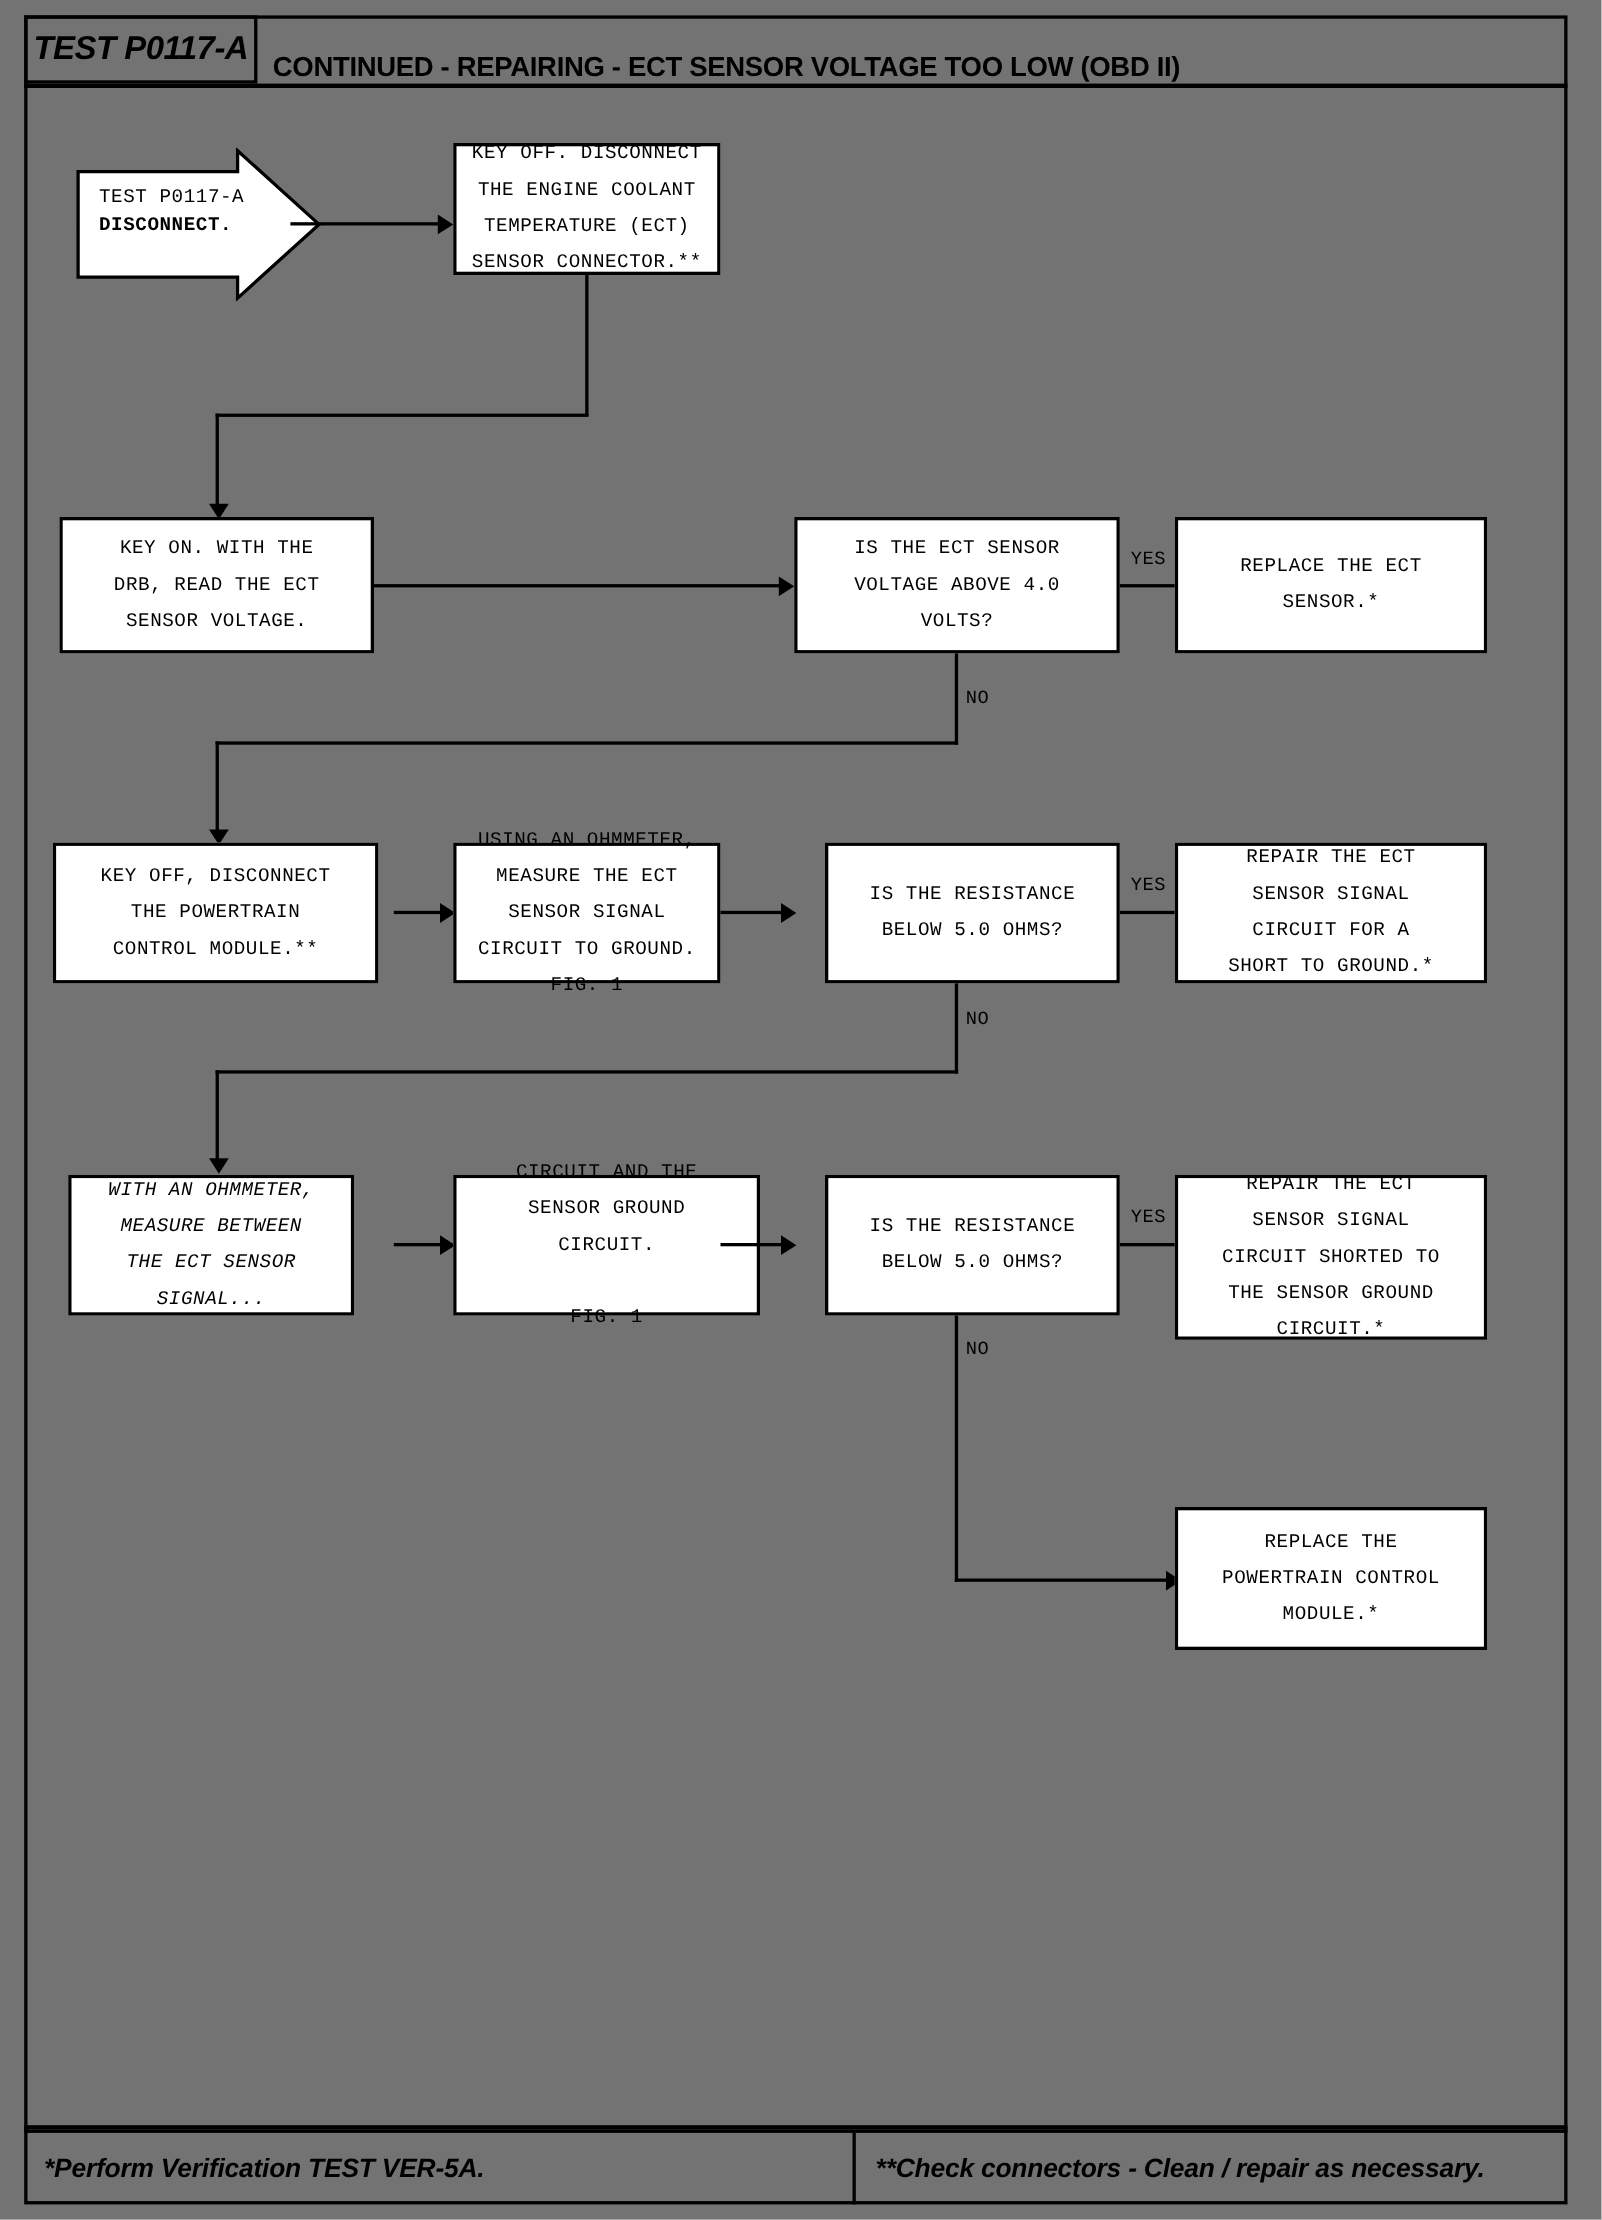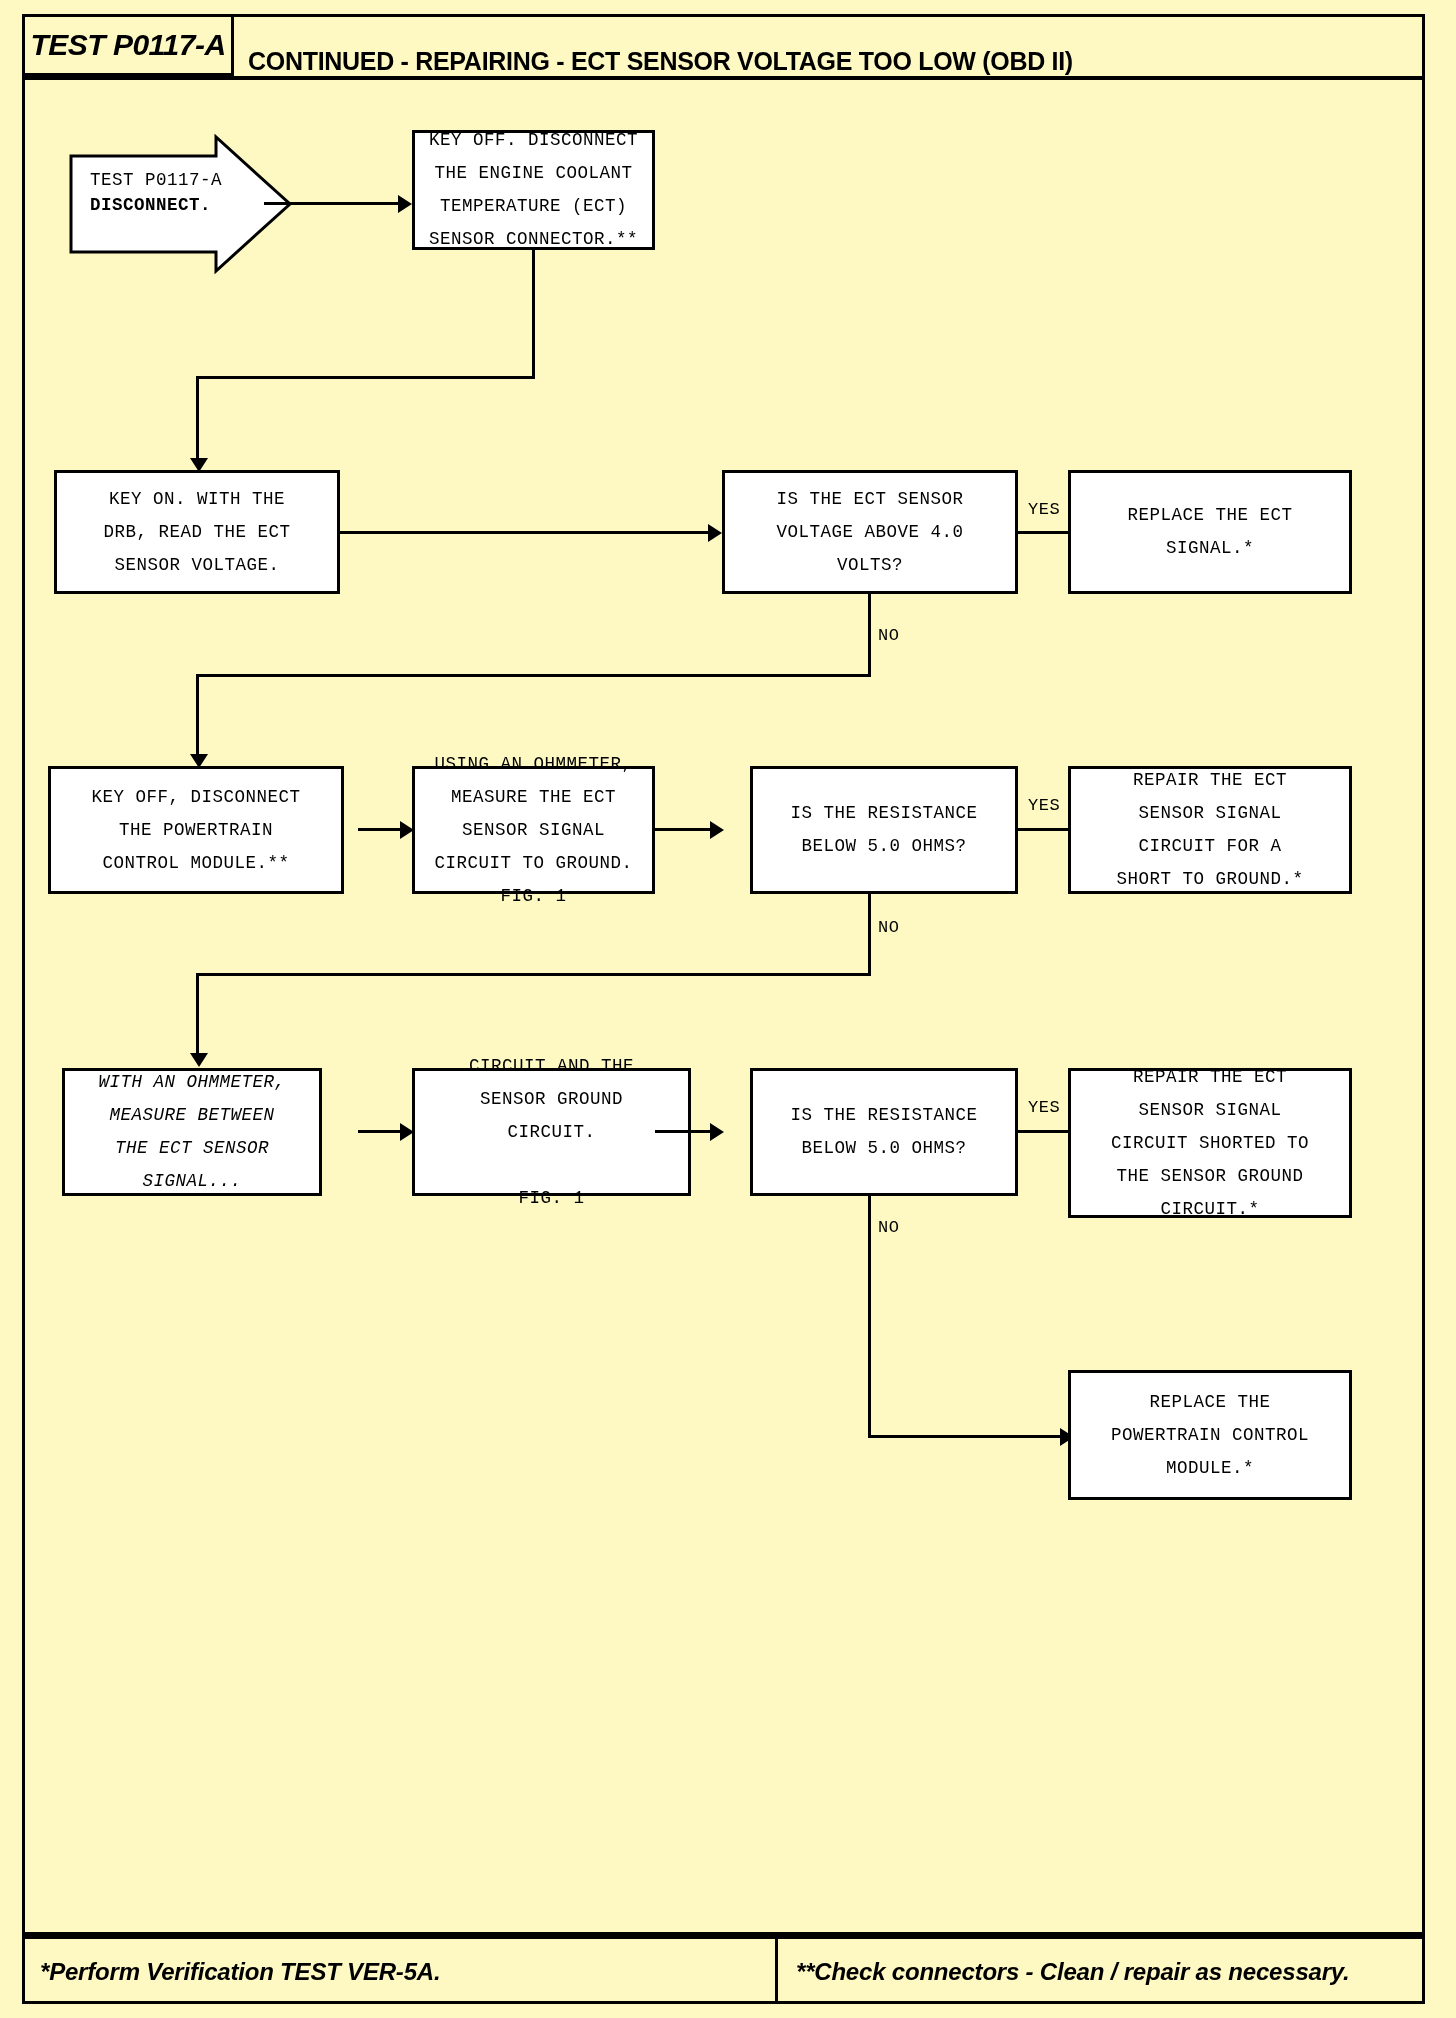--- a/index.html
+++ b/index.html
@@ -1,18 +1,18 @@
 <!DOCTYPE html>
 <html><head>
 <meta charset="utf-8">
 <style>
   html,body{margin:0;padding:0;background:#ffffff;}
   body{width:1456px;height:2018px;font-family:"Liberation Sans",sans-serif;color:#000;}
 
-  .page{position:relative;width:1456px;height:2018px;overflow:hidden;background:#fef9c3;}
+  .page{position:relative;width:1456px;height:2018px;overflow:hidden;background:#737373;}
 
   
   .outer-frame{position:absolute;left:22px;top:14px;width:1403px;height:1990px;
                border:3px solid #000;box-sizing:border-box;}
   .test-id-box{position:absolute;left:22px;top:14px;width:212px;height:62px;
                border:3px solid #000;box-sizing:border-box;display:flex;align-items:center;justify-content:center;}
   .test-id-text{font-size:30px;font-weight:bold;font-style:italic;letter-spacing:-0.5px;
                 font-family:"Liberation Sans",sans-serif;white-space:nowrap;}
   .header-title{position:absolute;left:248px;top:14px;height:62px;display:flex;align-items:center;margin-top:16px;}
   .header-title-text{font-size:25px;font-weight:bold;letter-spacing:-0.3px;white-space:nowrap;
@@ -112,21 +112,21 @@
 VOLTAGE ABOVE 4.0
 VOLTS?</div>
     </div>
 
     <span class="branch-label" style="left:1028px;top:500px;">YES</span>
     <div class="ln h" style="left:1018px;top:531px;width:62px;"></div>
     <div class="arrowhead right" style="left:1073px;top:524px;"></div>
 
     <div class="node" style="left:1068px;top:470px;width:284px;height:124px;">
       <div class="txt">REPLACE THE ECT
-SIGNAL.*</div>
+SENSOR.*</div>
     </div>
 
     <div class="ln v" style="left:868px;top:594px;height:83px;"></div>
     <span class="branch-label" style="left:878px;top:626px;">NO</span>
     <div class="ln h" style="left:196px;top:674px;width:675px;"></div>
     <div class="ln v" style="left:196px;top:674px;height:86px;"></div>
     <div class="arrowhead down" style="left:190px;top:754px;"></div>
 
     <div class="node" style="left:48px;top:766px;width:296px;height:128px;">
       <div class="txt">KEY OFF, DISCONNECT

